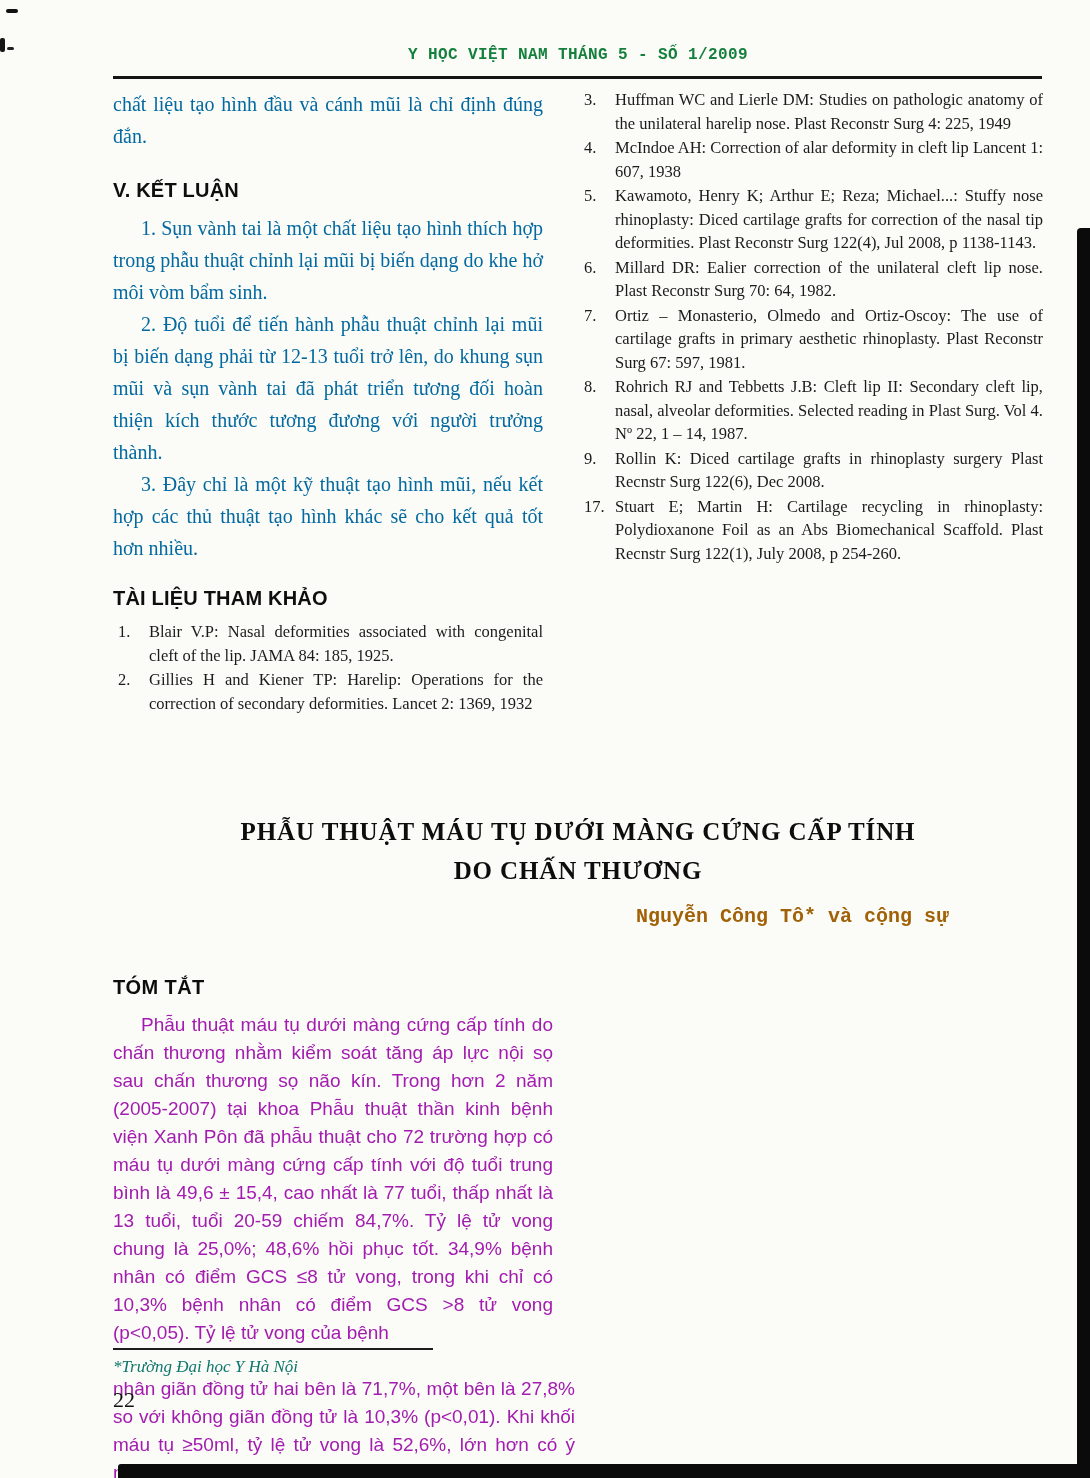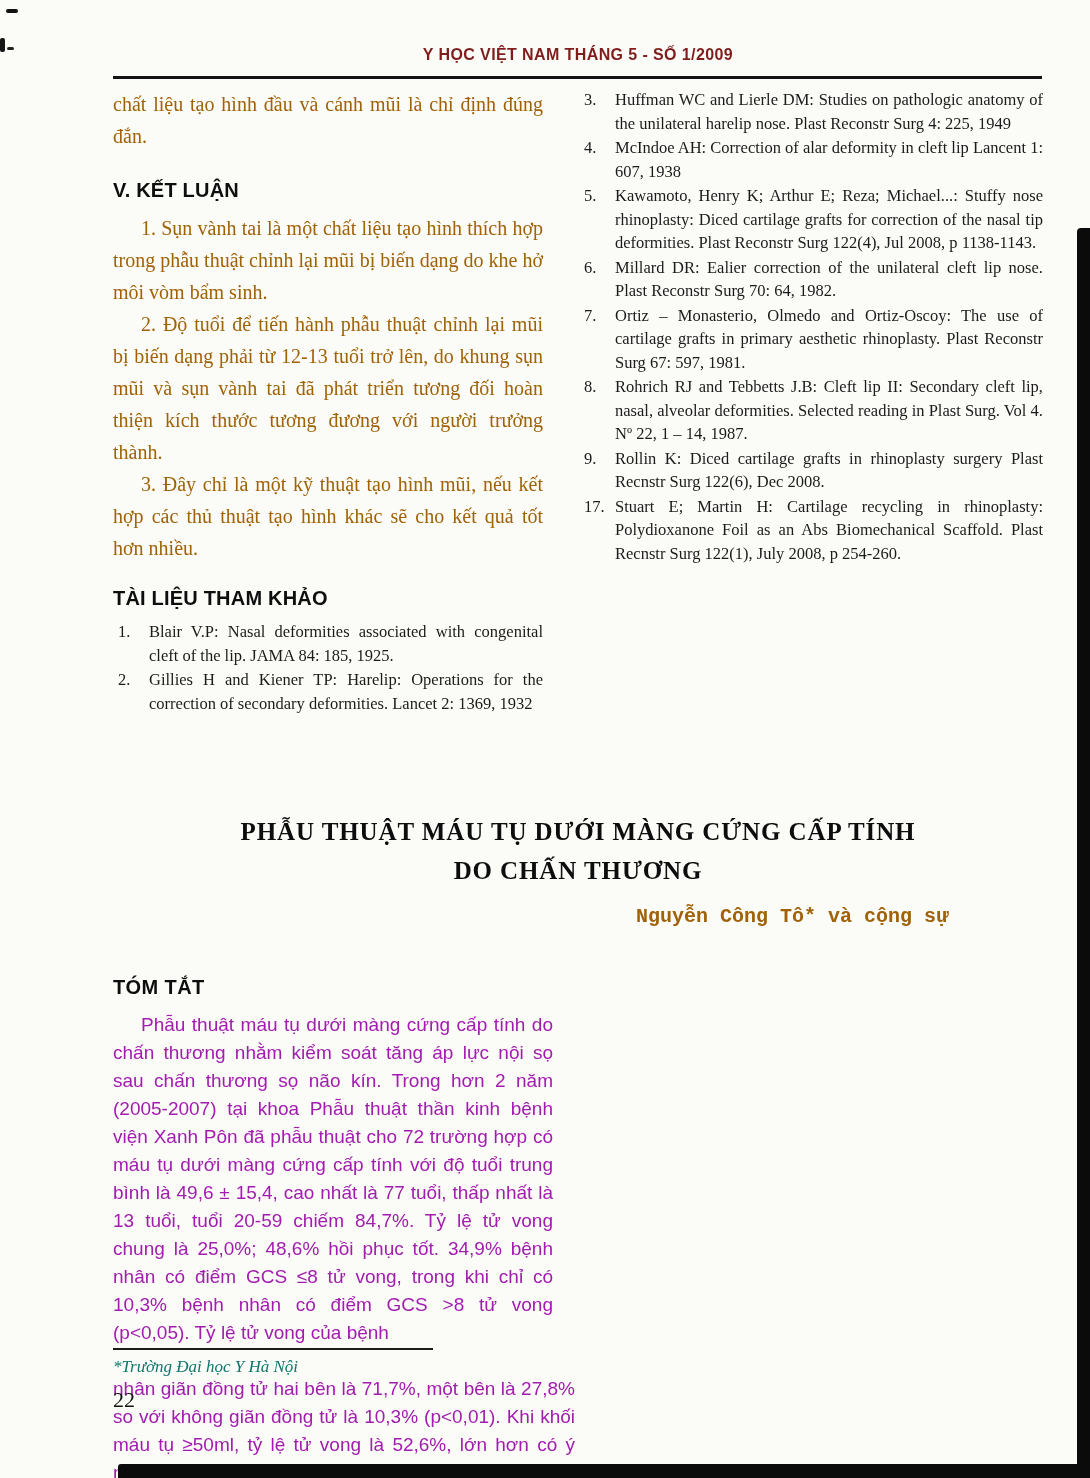--- a/index.html
+++ b/index.html
@@ -26,39 +26,39 @@
   }
   .bar-bottom {
     position:absolute; left:118px; bottom:0; width:972px; height:14px;
     background:#0b0b0b; border-top-left-radius:3px;
   }
 
   
   .journal-header {
     position:absolute; top:46px; left:113px; width:930px;
     text-align:center;
-    font-family:Liberation Sans, sans-serif;
+    font-family:Liberation Mono, monospace;
     font-weight:bold; font-size:16px; letter-spacing:.4px;
-    color:#7f1d1d;
+    color:#15803d;
   }
   .header-rule {
     position:absolute; top:76px; left:113px; width:929px; height:3px;
     background:#141414;
   }
 
   
   .top-cols {
     position:absolute; top:88px; left:113px; width:930px;
     display:flex; gap:36px;
   }
   .col-left  { width:430px; }
   .col-right { width:464px; }
 
   .body-p {
-    font-size:20px; line-height:32px; text-align:justify; color:#a16207;
+    font-size:20px; line-height:32px; text-align:justify; color:#0369a1;
   }
   .point { text-indent:28px; }
 
   .section-heading {
     font-family:"Liberation Sans", sans-serif;
     font-weight:bold; font-size:20px; letter-spacing:.2px;
     color:#0e0e0e;
     margin:27px 0 10px 0;
   }
   .refs-heading { margin-top:23px; }

